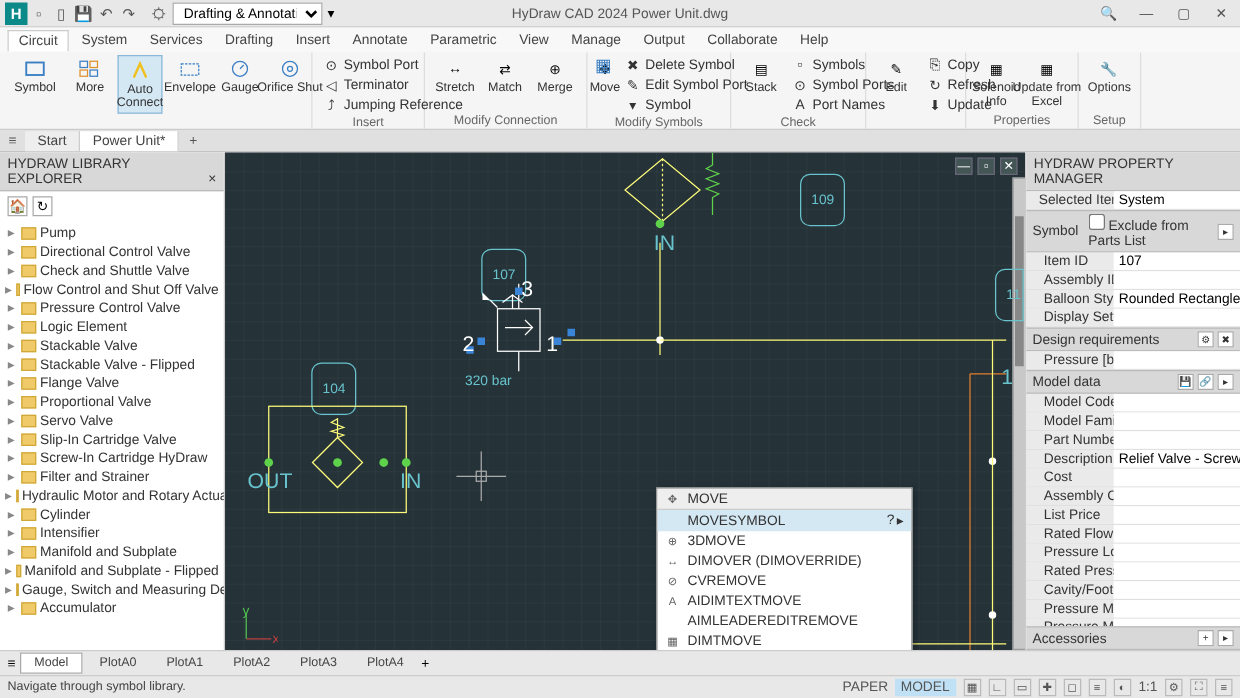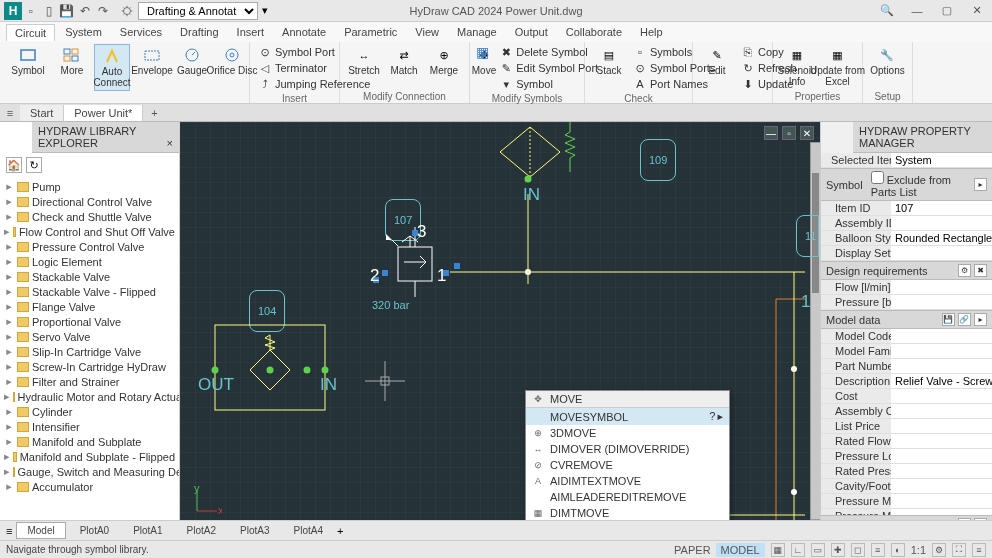--- a/index.html
+++ b/index.html
@@ -41,21 +41,21 @@
 .doctabs .hamb { width:20px; text-align:center; color:#555; }
 .doctabs .dtab { padding:2px 10px; background:#eee; border-right:1px solid #ccc; color:#444; }
 .doctabs .dtab.active { background:#fff; font-weight:500; }
 .doctabs .add { padding:2px 8px; color:#555; }
 
 
 .main { display:flex; height:418px; }
 
 
 .leftpanel { width:180px; background:#fff; border-right:1px solid #ccc; display:flex; flex-direction:column; }
-.ptitle { background:#d8d8d8; padding:3px 6px; color:#333; border-bottom:1px solid #bbb; display:flex; align-items:flex-end;margin-left:32px; }
+.ptitle { background:#d8d8d8; padding:3px 6px; color:#333; border-bottom:1px solid #bbb; display:flex; align-items:flex-end; }
 .ptitle .x { margin-left:auto; }
 .libbar { padding:4px 6px; display:flex; flex-direction:column; gap:4px; border-bottom:1px solid #ddd; }
 .libbar .row { display:flex; align-items:center; gap:4px; }
 .libbar select { flex:1; border:1px solid #aaa; font-size:10px; padding:1px; }
 .libbar input { flex:1; border:1px solid #aaa; font-size:10px; padding:2px 18px 2px 4px; background:#fff; border-radius:2px; }
 .libbar input::placeholder { font-style:italic; color:#999; }
 .libbar .dots { border:1px solid #aaa; padding:1px 4px; background:#eee; }
 .tree { flex:1; overflow:auto; padding:2px 0; }
 .tree .node { display:flex; align-items:center; gap:3px; padding:1px 4px; color:#333; font-size:10px; white-space:nowrap; }
 .tree .node .arr { width:10px; text-align:center; color:#888; }
@@ -208,21 +208,21 @@
           </div>
           <div class="lbl">Gauge</div>
         </div>
       <div class="rbtn">
           <div class="icn">
             <svg width="18" height="16">
               <circle cx="9" cy="8" r="6" fill="none" class="svg-blue"></circle>
               <circle cx="9" cy="8" r="2" class="svg-blue" fill="none"></circle>
             </svg>
           </div>
-          <div class="lbl">Orifice Disc</div>
+          <div class="lbl">Orifice Shut</div>
         </div>
     </div>
     <div class="glabel"></div>
   </div>
   <div class="rgroup" style="width:90px">
     <div class="gcontent">
         <div class="rcol">
       <div class="ritem">
             <span class="i">⊙</span>
             <span>Symbol Port</span>
@@ -652,24 +652,20 @@
 
     <div class="shead">
         <span>Design requirements</span>
         <span class="icns">
           <span>⚙</span>
           <span>✖</span>
         </span>
       </div>
     <div id="designrows">
         <div class="prow sub">
-          <div class="k">Flow [l/min]</div>
-          <div class="v"></div>
-        </div>
-        <div class="prow sub">
           <div class="k">Pressure [bar]</div>
           <div class="v"></div>
         </div>
       </div>
 
     <div class="shead">
         <span>Model data</span>
         <span class="icns">
           <span>💾</span>
           <span>🔗</span>

